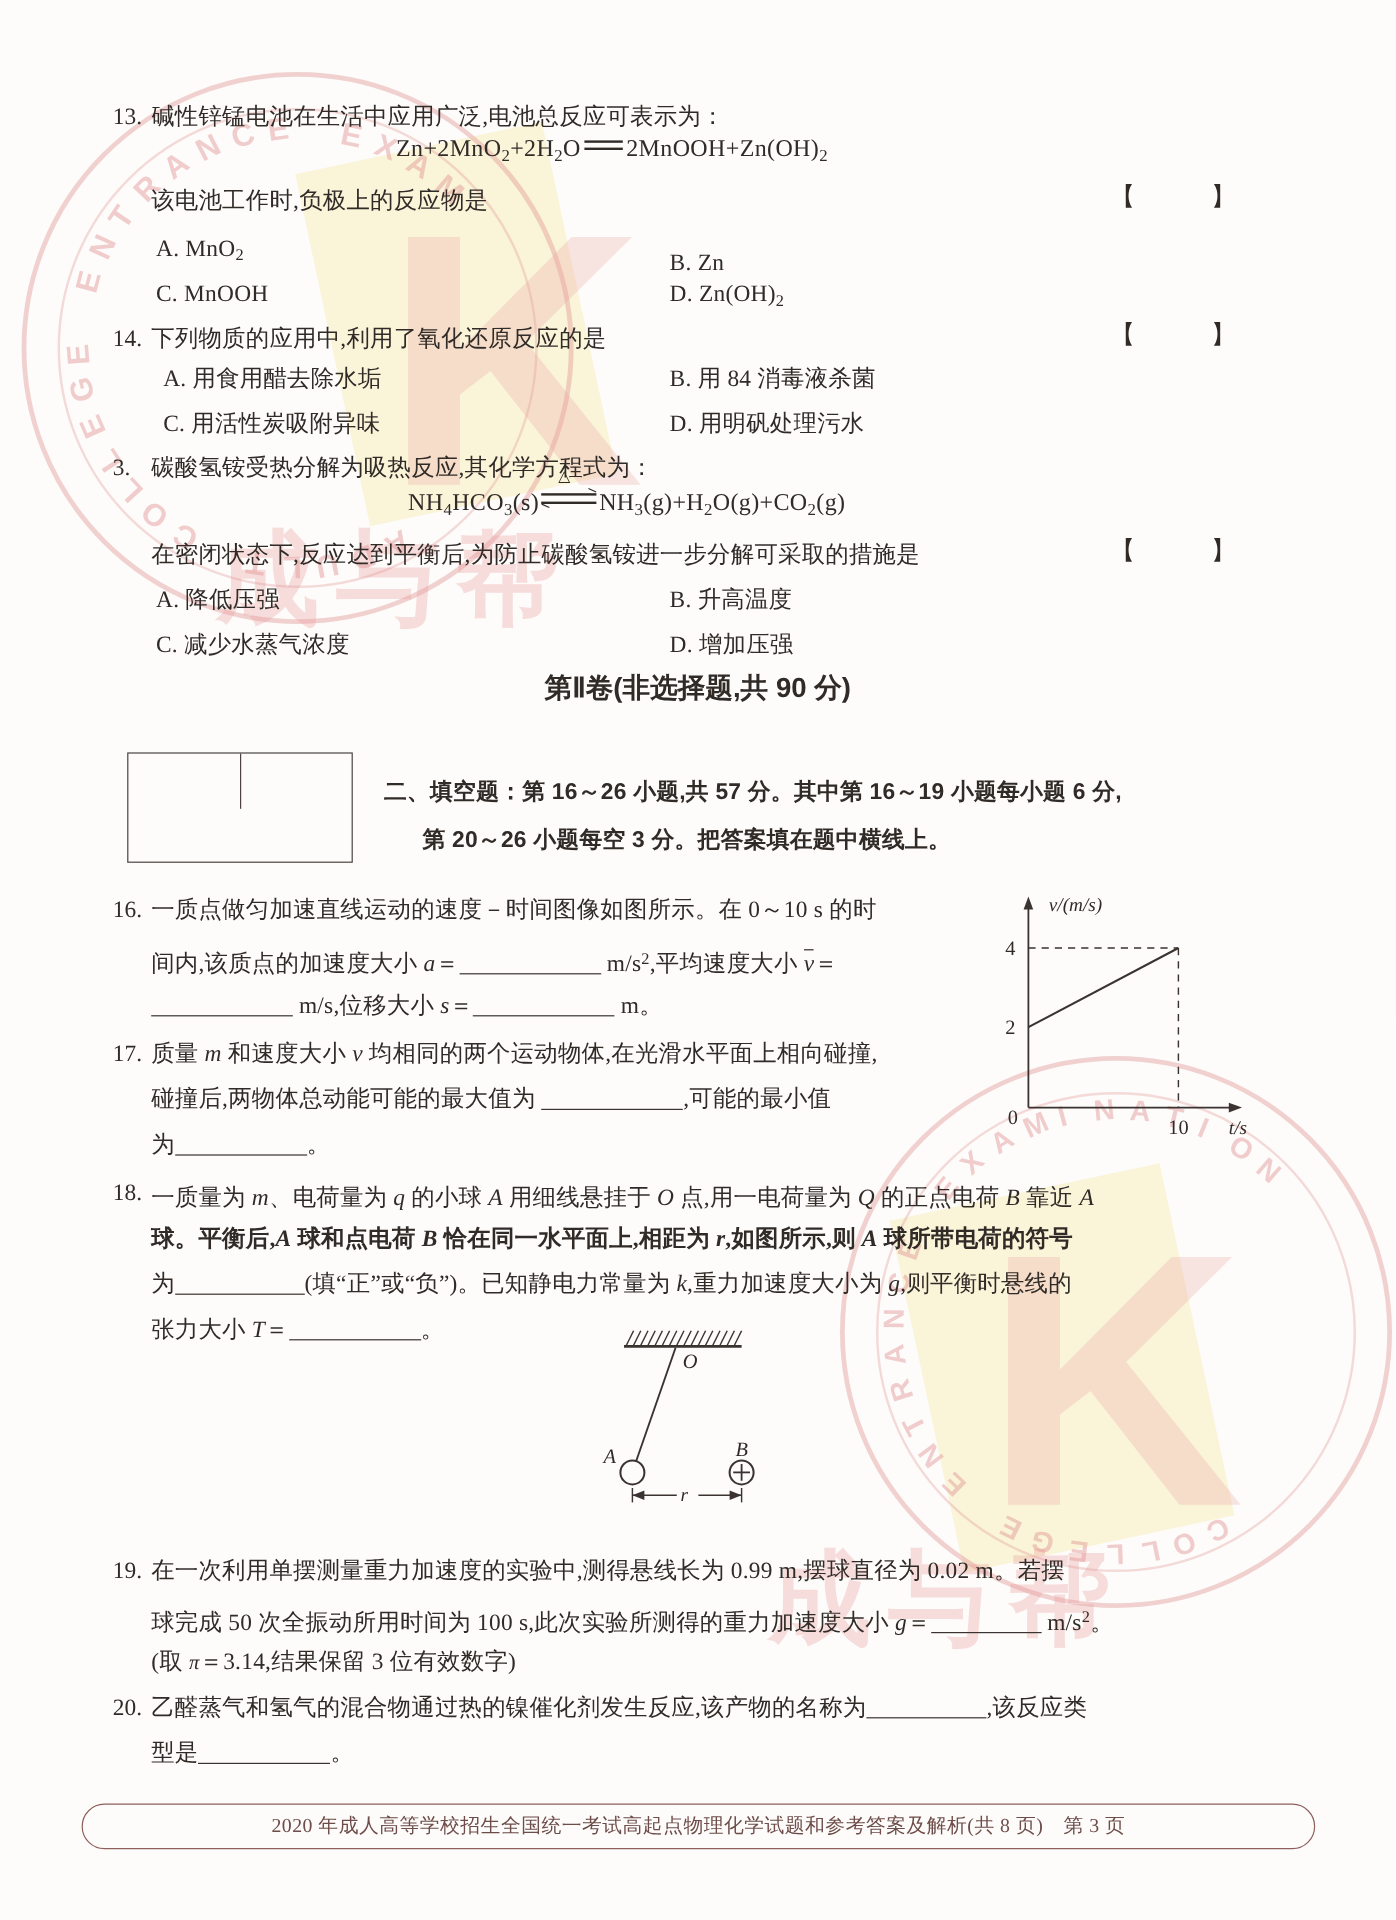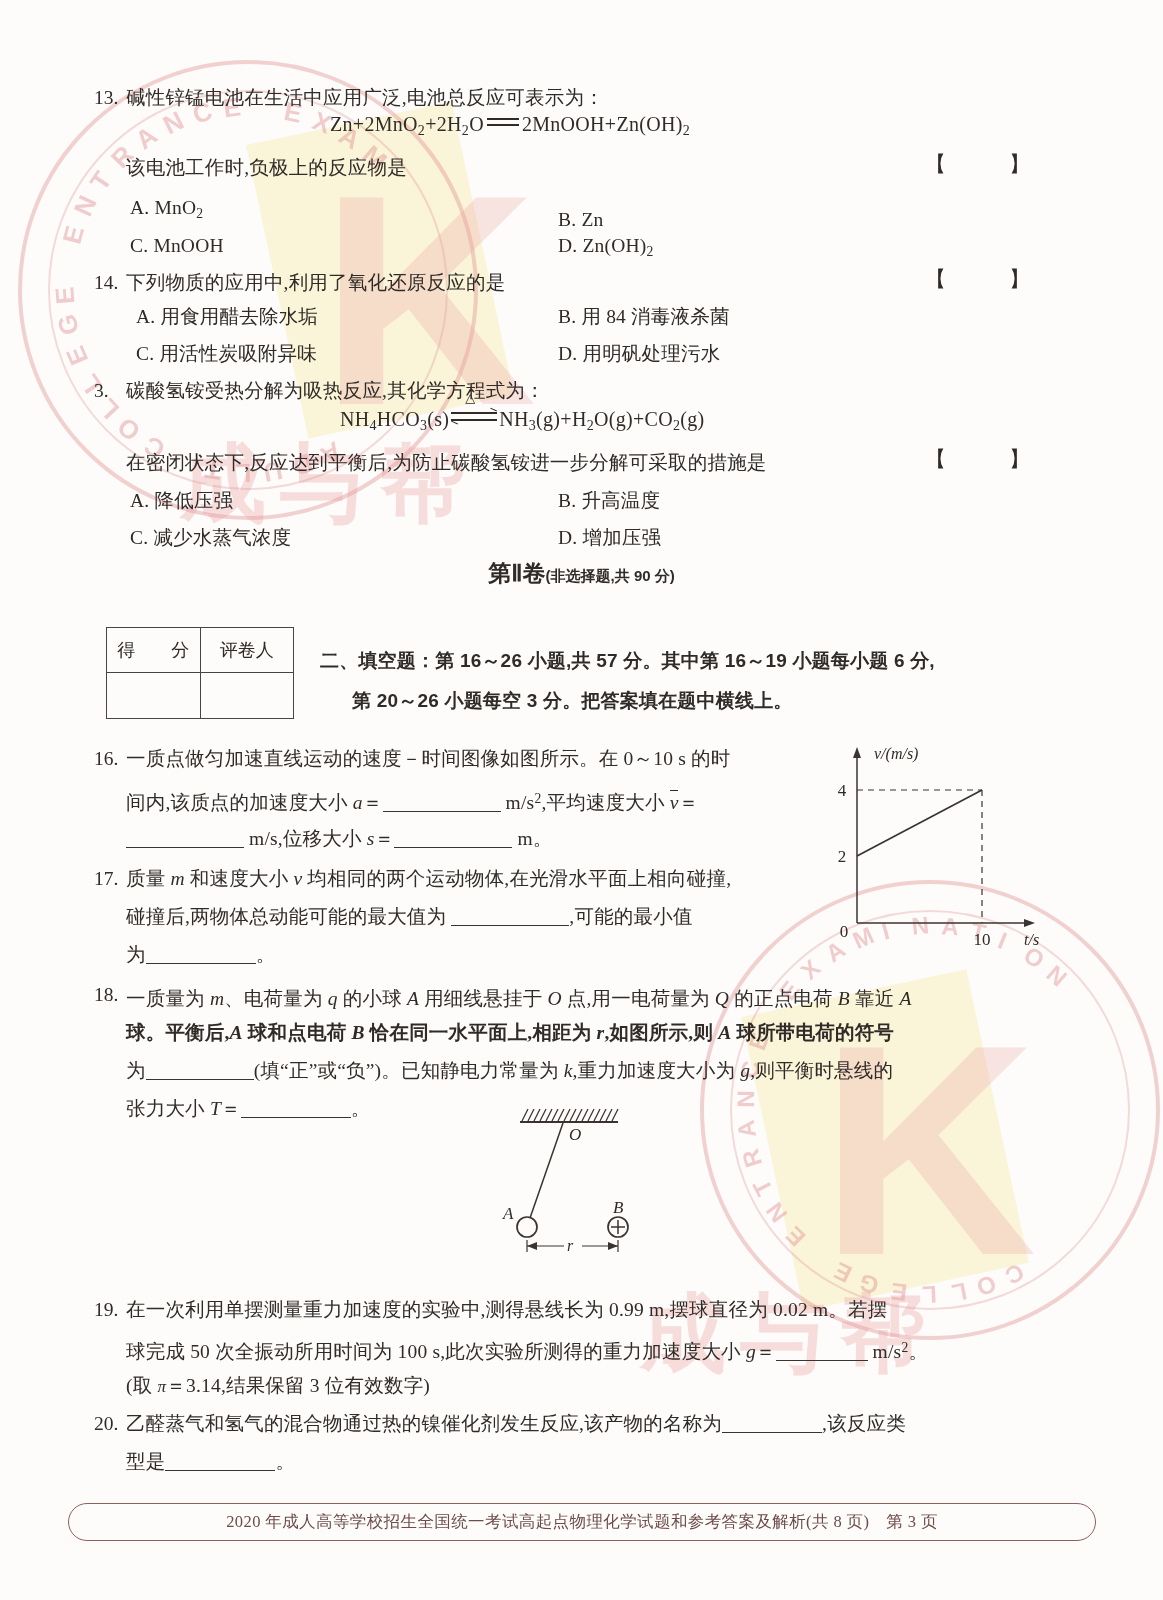--- a/index.html
+++ b/index.html
@@ -136,21 +136,21 @@
   #vol2-title {
     position: absolute;
     left: 0; right: 0;
     top: 558px;
     text-align: center;
     font-size: 23px;
     font-weight: bold;
     font-family: "Liberation Sans", sans-serif;
   }
   #vol2-title .paren {
-    font-size: 15px;
+    font-size: 23px;
     font-weight: bold;
   }
 
   .sec-desc {
     position: absolute;
     font-size: 19px;
     line-height: 42px;
     font-family: "Liberation Sans", sans-serif;
     font-weight: bold;
     letter-spacing: 0.2px;
@@ -343,28 +343,20 @@
     <div class="q" style="left:558px; top:518px;">
       <span>D.</span>
       <span>增加压强</span>
     </div>
 
     <div id="vol2-title">
       <span>第Ⅱ卷</span><span class="paren">(非选择题,共 90 分)</span>
     </div>
 
     <div id="score-table">
-      <div class="row head">
-        <div class="cell left">
-          <span>得　分</span>
-        </div>
-        <div class="cell">
-          <span>评卷人</span>
-        </div>
-      </div>
       <div class="row body">
         <div class="cell left">
           <span></span>
         </div>
         <div class="cell">
           <span></span>
         </div>
       </div>
     </div>
 

